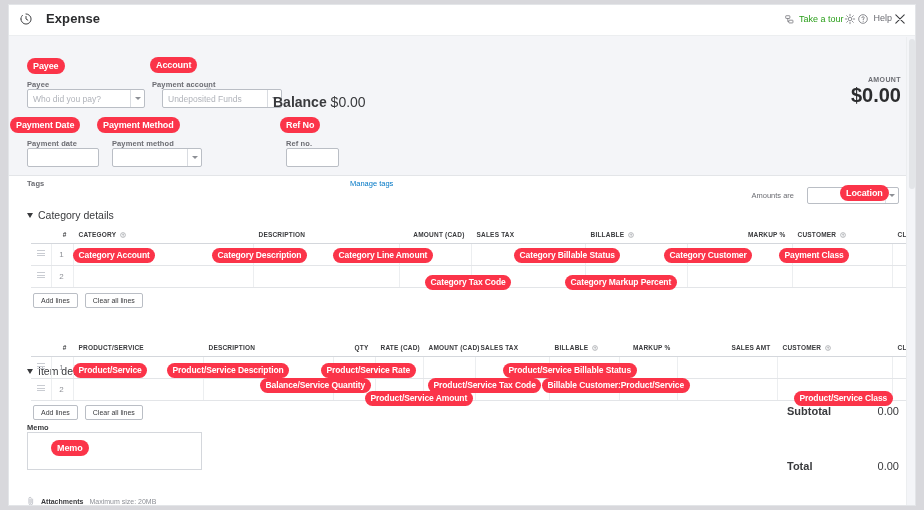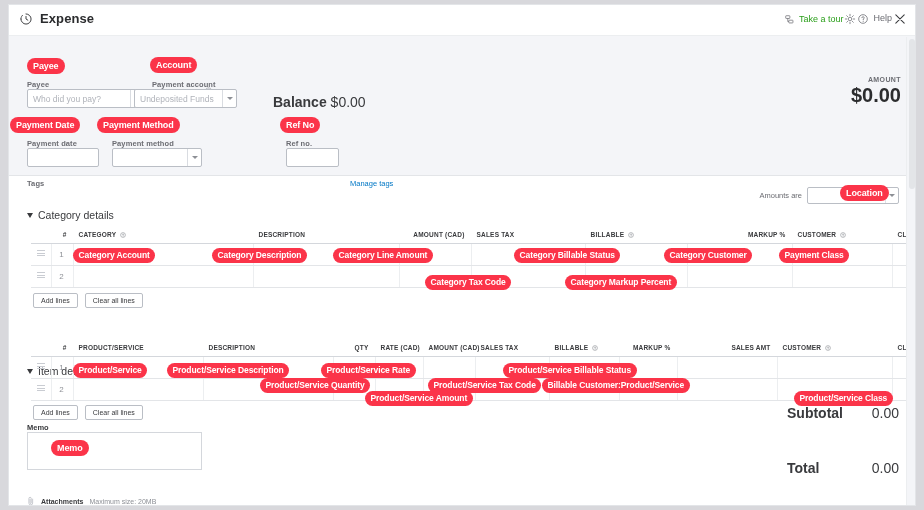--- a/index.html
+++ b/index.html
@@ -20,21 +20,21 @@
   }
   
   .titlebar {
     position: relative;
     height: 31px;
     background: #ffffff;
     border-bottom: 1px solid #eceef0;
   }
   .title-left {
     position: absolute; left: 10px; top: 6px;
-    display: flex; align-items: center; gap: 7px;
+    display: flex; align-items: center; gap: 13px;
   }
   .hist-icon { width: 14px; height: 14px; display: block; }
   .title-text {
     font-size: 13px; font-weight: bold; color: #2b2c2e; letter-spacing: .1px;
   }
   .title-right {
     position: absolute; right: 8px; top: 7px;
     display: flex; align-items: center; gap: 1px;
   }
   .tour { display: flex; align-items: center; gap: 4px; }
@@ -85,21 +85,21 @@
   }
   .tags-inp {
     position: absolute; left: 18px; top: 152px; width: 358px; height: 20px;
     background: #fff; border: 1px solid #d4d7dc; border-radius: 2px;
     font-size: 8.5px; color: #b0b3ba; display: flex; align-items: center; padding-left: 6px;
   }
 
   
   .amounts-are {
     position: absolute; right: 16px; top: 182px;
-    display: flex; align-items: center; gap: 5px;
+    display: flex; align-items: center; gap: 13px;
   }
   .amounts-are-lbl { font-size: 7.5px; color: #6b6c72; }
   .amounts-sel {
     width: 92px; height: 17px; border: 1px solid #babec5; border-radius: 2px;
     background: #fff; position: relative;
   }
   .amounts-sel .caret { position:absolute; right:0; top:0; bottom:0; width:13px;
     border-left:1px solid #e0e2e6; display:flex; align-items:center; justify-content:center;}
 
   
@@ -139,21 +139,21 @@
   .grip { display:inline-block; width: 8px; }
   .grip i { display:block; height:1px; background:#c9ccd2; margin:1.5px 0; }
 
   .linkbtn-row { position: absolute; display: flex; gap: 7px; }
   .linkbtn {
     border: 1px solid #babec5; border-radius: 2px; background: #fff;
     font-size: 7px; color: #393a3d; padding: 3px 7px; height: 15px;
     display: flex; align-items: center;
   }
 
-  .totals { position: absolute; font-size: 14px; }
+  .totals { position: absolute; font-size: 11px; }
   .totals .row { display: flex; justify-content: space-between; width: 112px; }
   .totals .lbl { font-weight: bold; color: #393a3d; }
   .totals .val { color: #393a3d; }
 
   .memo-lbl { position: absolute; left: 18px; top: 418px; font-size: 7.5px; color: #393a3d; font-weight: bold;}
   .memo-box { position: absolute; left: 18px; top: 427px; width: 175px; height: 38px;
     border: 1px solid #d4d7dc; background: #fff; }
 
   .attach { position: absolute; left: 18px; top: 487px; display:flex; align-items:center; gap:6px;}
   .attach-lbl { font-size: 7px; font-weight: bold; color: #393a3d; }
@@ -255,21 +255,21 @@
     </div>
 
     <div class="fld-label" style="left:143px; top:44px;">Payment account</div>
     <span style="position:absolute;left:196px;top:44px;">
       <svg width="7" height="7" viewBox="0 0 20 20">
         <circle cx="10" cy="10" r="7.8" fill="none" stroke="#8d9096" stroke-width="1.6"></circle>
         <path d="M8 7.8a2 2 0 1 1 2.4 2.2v1.2" fill="none" stroke="#8d9096" stroke-width="1.6" stroke-linecap="round"></path>
         <circle cx="10.3" cy="13.8" r=".95" fill="#8d9096"></circle>
       </svg>
     </span>
-    <div class="inp" style="left:125px; top:53px; width:103px;">
+    <div class="inp" style="left:153px; top:53px; width:120px;">
       <span>Undeposited Funds</span>
       <span class="caret">
           <span class="tri"></span>
         </span>
     </div>
 
     <div class="balance" style="left:264px; top:58px;">
       <b>Balance</b>
       <span>$0.00</span>
     </div>
@@ -555,21 +555,21 @@
   <div class="pill sm" style="left:770px; top:243px;">Payment Class</div>
 
   <div class="pill sm" style="left:416px; top:270px;">Category Tax Code</div>
   <div class="pill sm" style="left:556px; top:270px;">Category Markup Percent</div>
 
   <div class="pill sm" style="left:64px;  top:358px;">Product/Service</div>
   <div class="pill sm" style="left:158px; top:358px;">Product/Service Description</div>
   <div class="pill sm" style="left:312px; top:358px;">Product/Service Rate</div>
   <div class="pill sm" style="left:494px; top:358px;">Product/Service Billable Status</div>
 
-  <div class="pill sm" style="left:251px; top:373px;">Product/Service Quantity</div>
+  <div class="pill sm" style="left:251px; top:373px;">Balance/Service Quantity</div>
   <div class="pill sm" style="left:419px; top:373px;">Product/Service Tax Code</div>
   <div class="pill sm" style="left:533px; top:373px;">Billable Customer:Product/Service</div>
 
   <div class="pill sm" style="left:356px; top:386px;">Product/Service Amount</div>
   <div class="pill sm" style="left:785px; top:386px;">Product/Service Class</div>
 
   <div class="pill" style="left:42px; top:435px;">Memo</div>
 
 </div>
 

